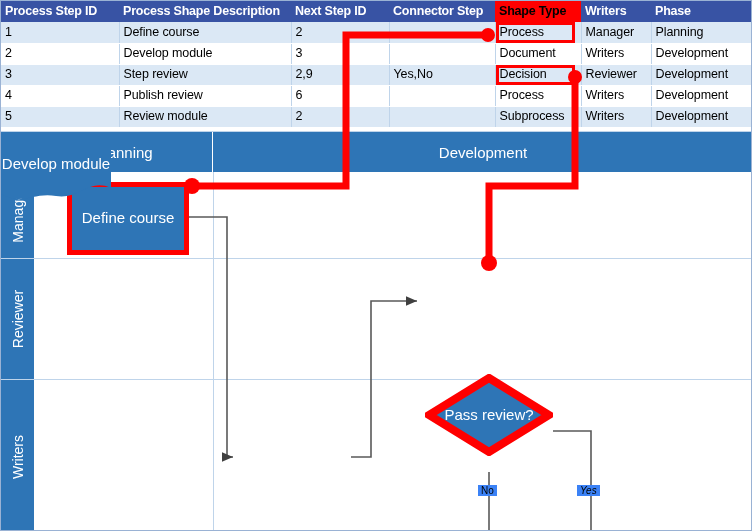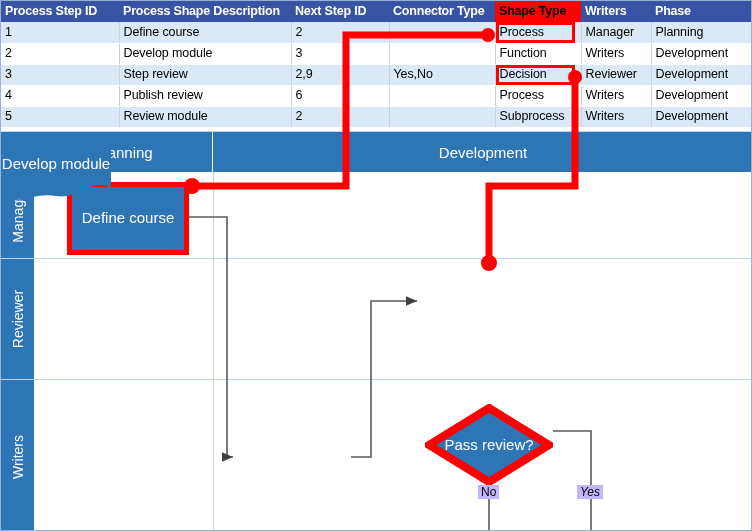--- a/index.html
+++ b/index.html
@@ -165,34 +165,34 @@
   }
   #shape-develop-module .doc-svg { position: absolute; left:0; top:0; }
   #shape-develop-module .doc-label {
     position: absolute; left: 0; top: 4px; width: 110px; height: 56px;
     display: flex; align-items: center; justify-content: center;
     color: #ffffff; font-size: 15px; line-height: 1.12; text-align: center;
   }
 
   #shape-decision {
     position: absolute;
-    left: 424px; top: 272px; width: 128px; height: 82px;
+    left: 424px; top: 242px; width: 128px; height: 82px;
   }
   #shape-decision .dlabel {
     position: absolute; left: 0; top: 0; width: 128px; height: 82px;
     display: flex; align-items: center; justify-content: center;
     color: #ffffff; font-size: 15px; line-height: 1.14; text-align: center;
     z-index: 3;
   }
 
   .conn-label {
     position: absolute;
     color: #000000;
-    font-size: 12px;
-    background: #c4b5fd;
+    font-size: 10px;
+    background: #3b82f6;
     padding: 0 3px;
     white-space: nowrap;
   }
   #label-no  { left: 477px; top: 353px; }
   #label-yes { left: 576px; top: 353px; font-style: italic; }
 
   
   .gray-svg, .red-svg {
     position: absolute; left: 0; top: 0;
     width: 752px; height: 401px;
@@ -219,42 +219,42 @@
         <col style="width:106px">
           <col style="width:86px">
           <col style="width:70px">
         <col style="width:102px">
       </colgroup>
       <thead>
         <tr>
           <th>Process Step ID</th>
           <th>Process Shape Description</th>
           <th>Next Step ID</th>
-          <th>Connector Type</th>
+          <th>Connector Step</th>
           <th class="hl">Shape Type</th>
           <th>Writers</th>
           <th>Phase</th>
         </tr>
       </thead>
       <tbody>
         <tr class="odd">
           <td>1</td>
           <td>Define course</td>
           <td>2</td>
           <td></td>
           <td class="cellbox"><span>Process</span><span class="redbox"></span></td>
           <td>Manager</td>
           <td>Planning</td>
         </tr>
         <tr class="even">
           <td>2</td>
           <td>Develop module</td>
           <td>3</td>
           <td></td>
-          <td>Function</td>
+          <td>Document</td>
           <td>Writers</td>
           <td>Development</td>
         </tr>
         <tr class="odd">
           <td>3</td>
           <td>Step review</td>
           <td>2,9</td>
           <td>Yes,No</td>
           <td class="cellbox"><span>Decision</span><span class="redbox"></span></td>
           <td>Reviewer</td>

